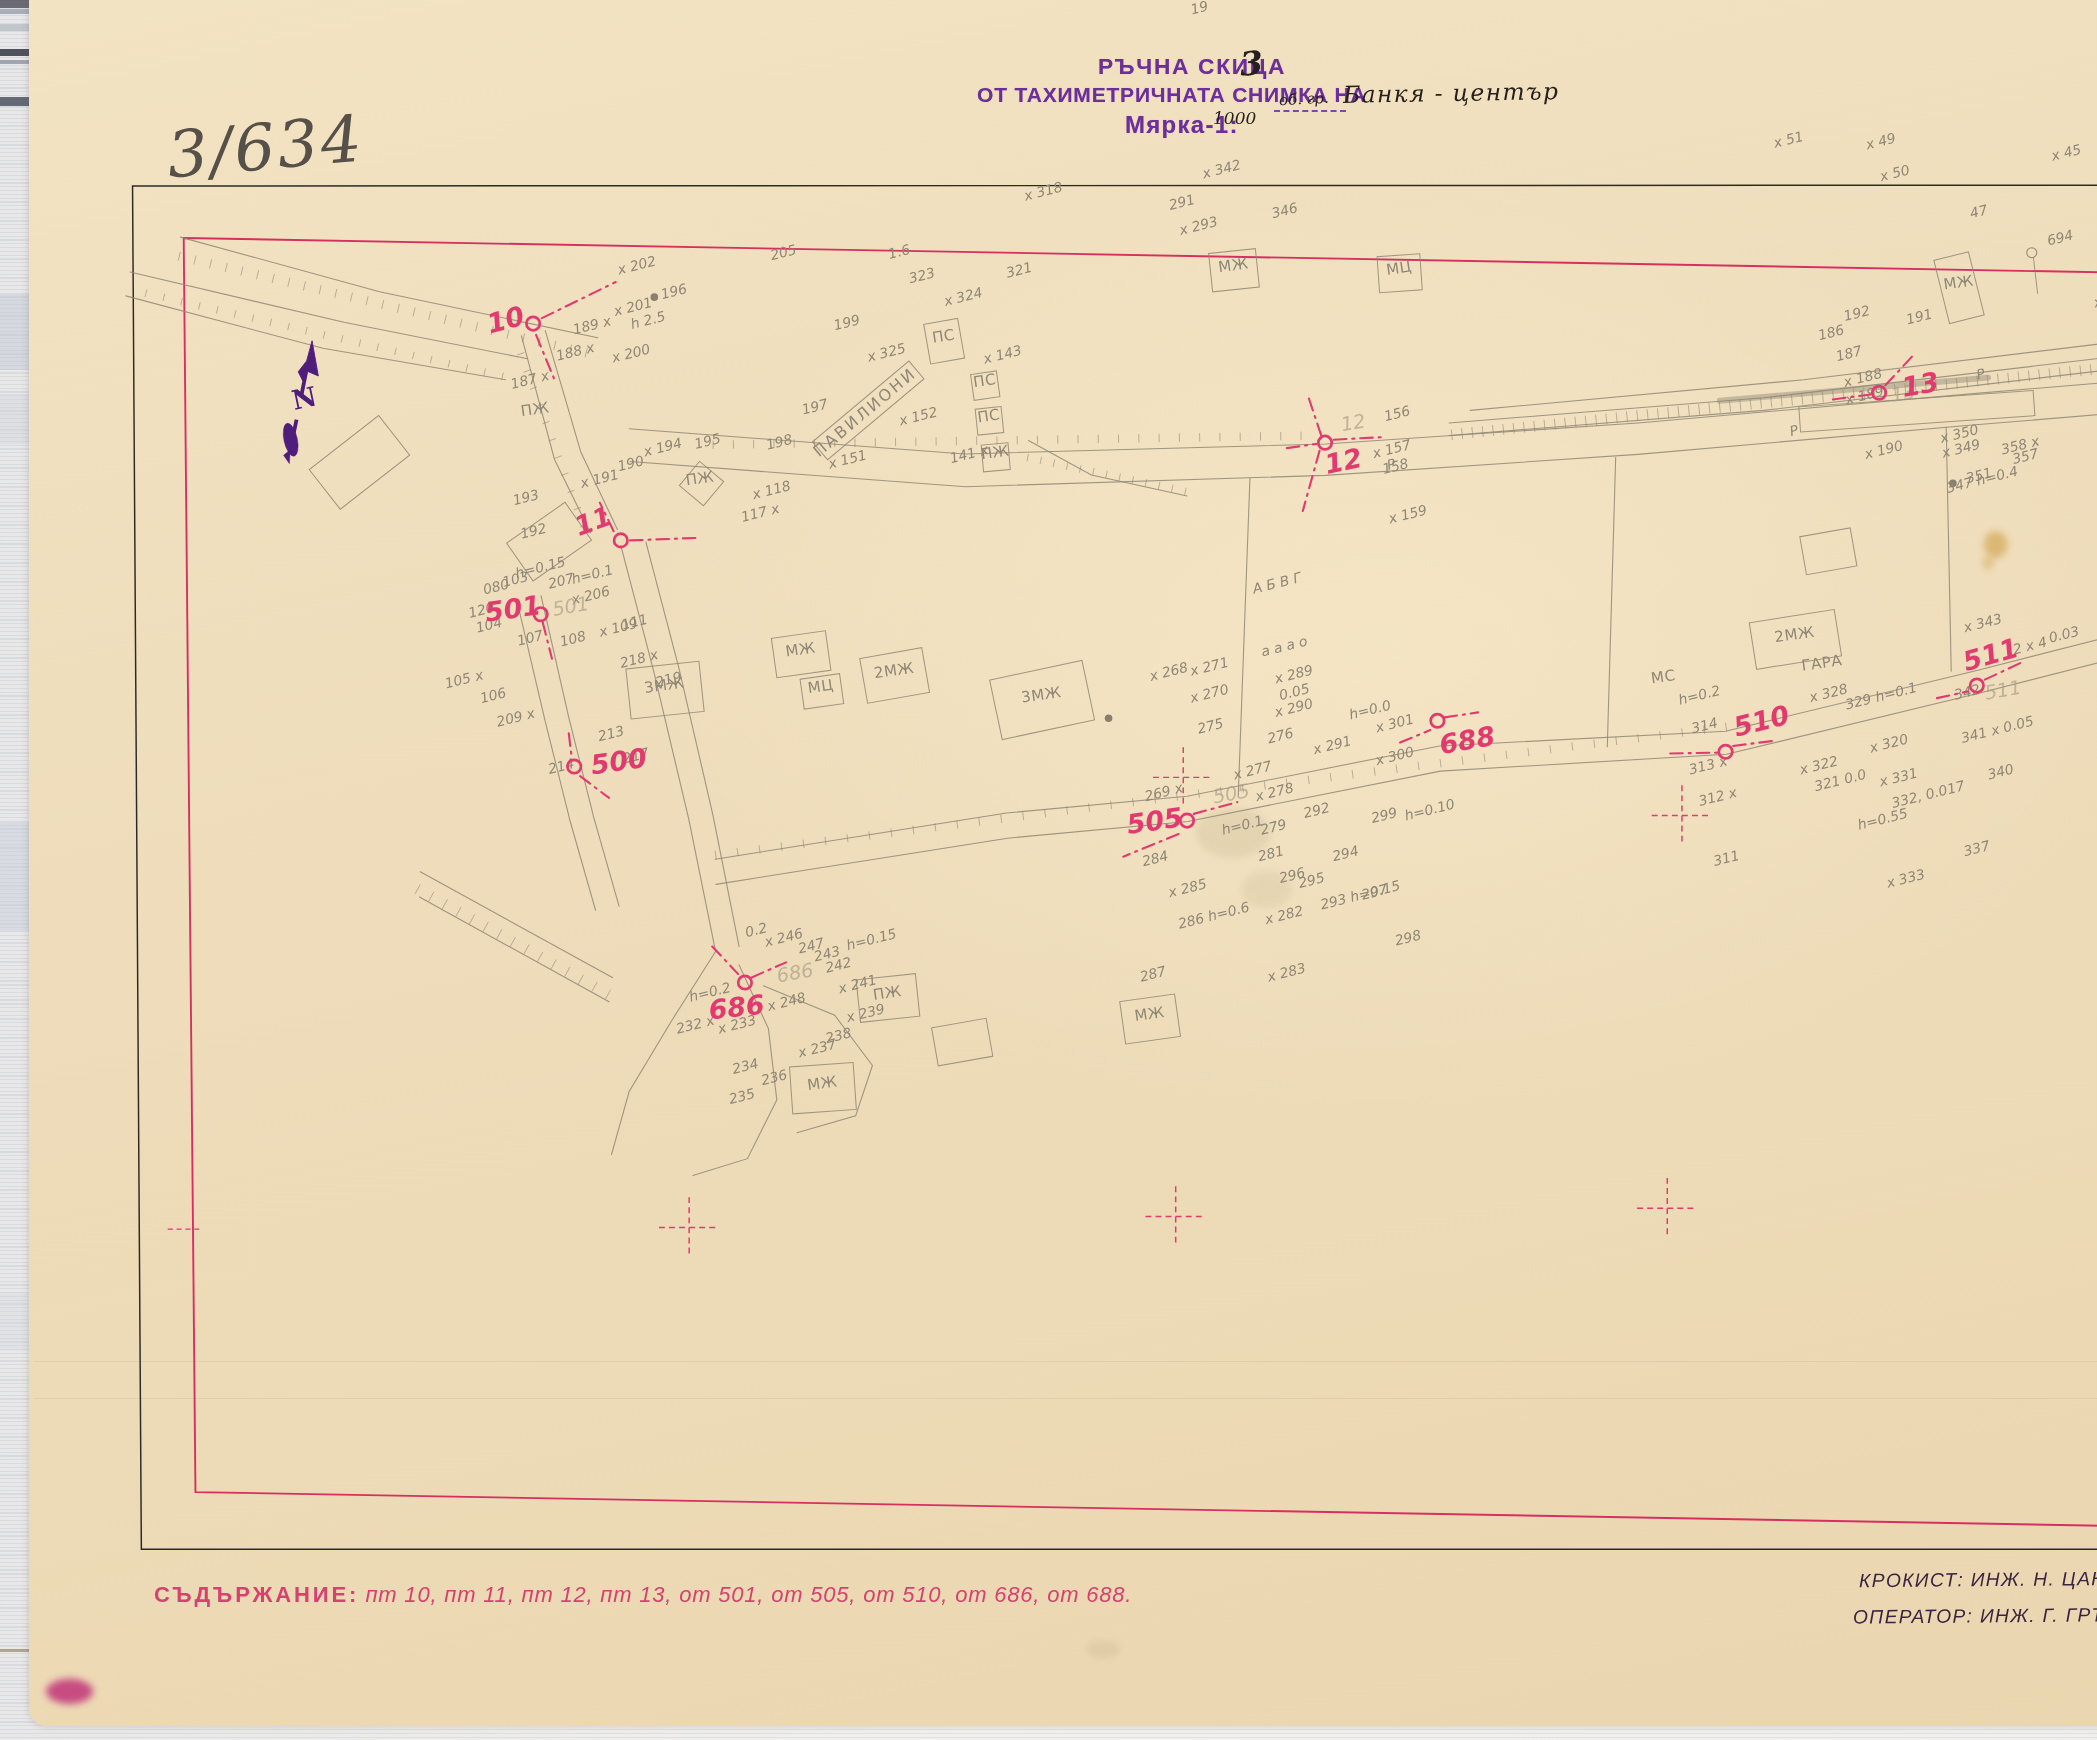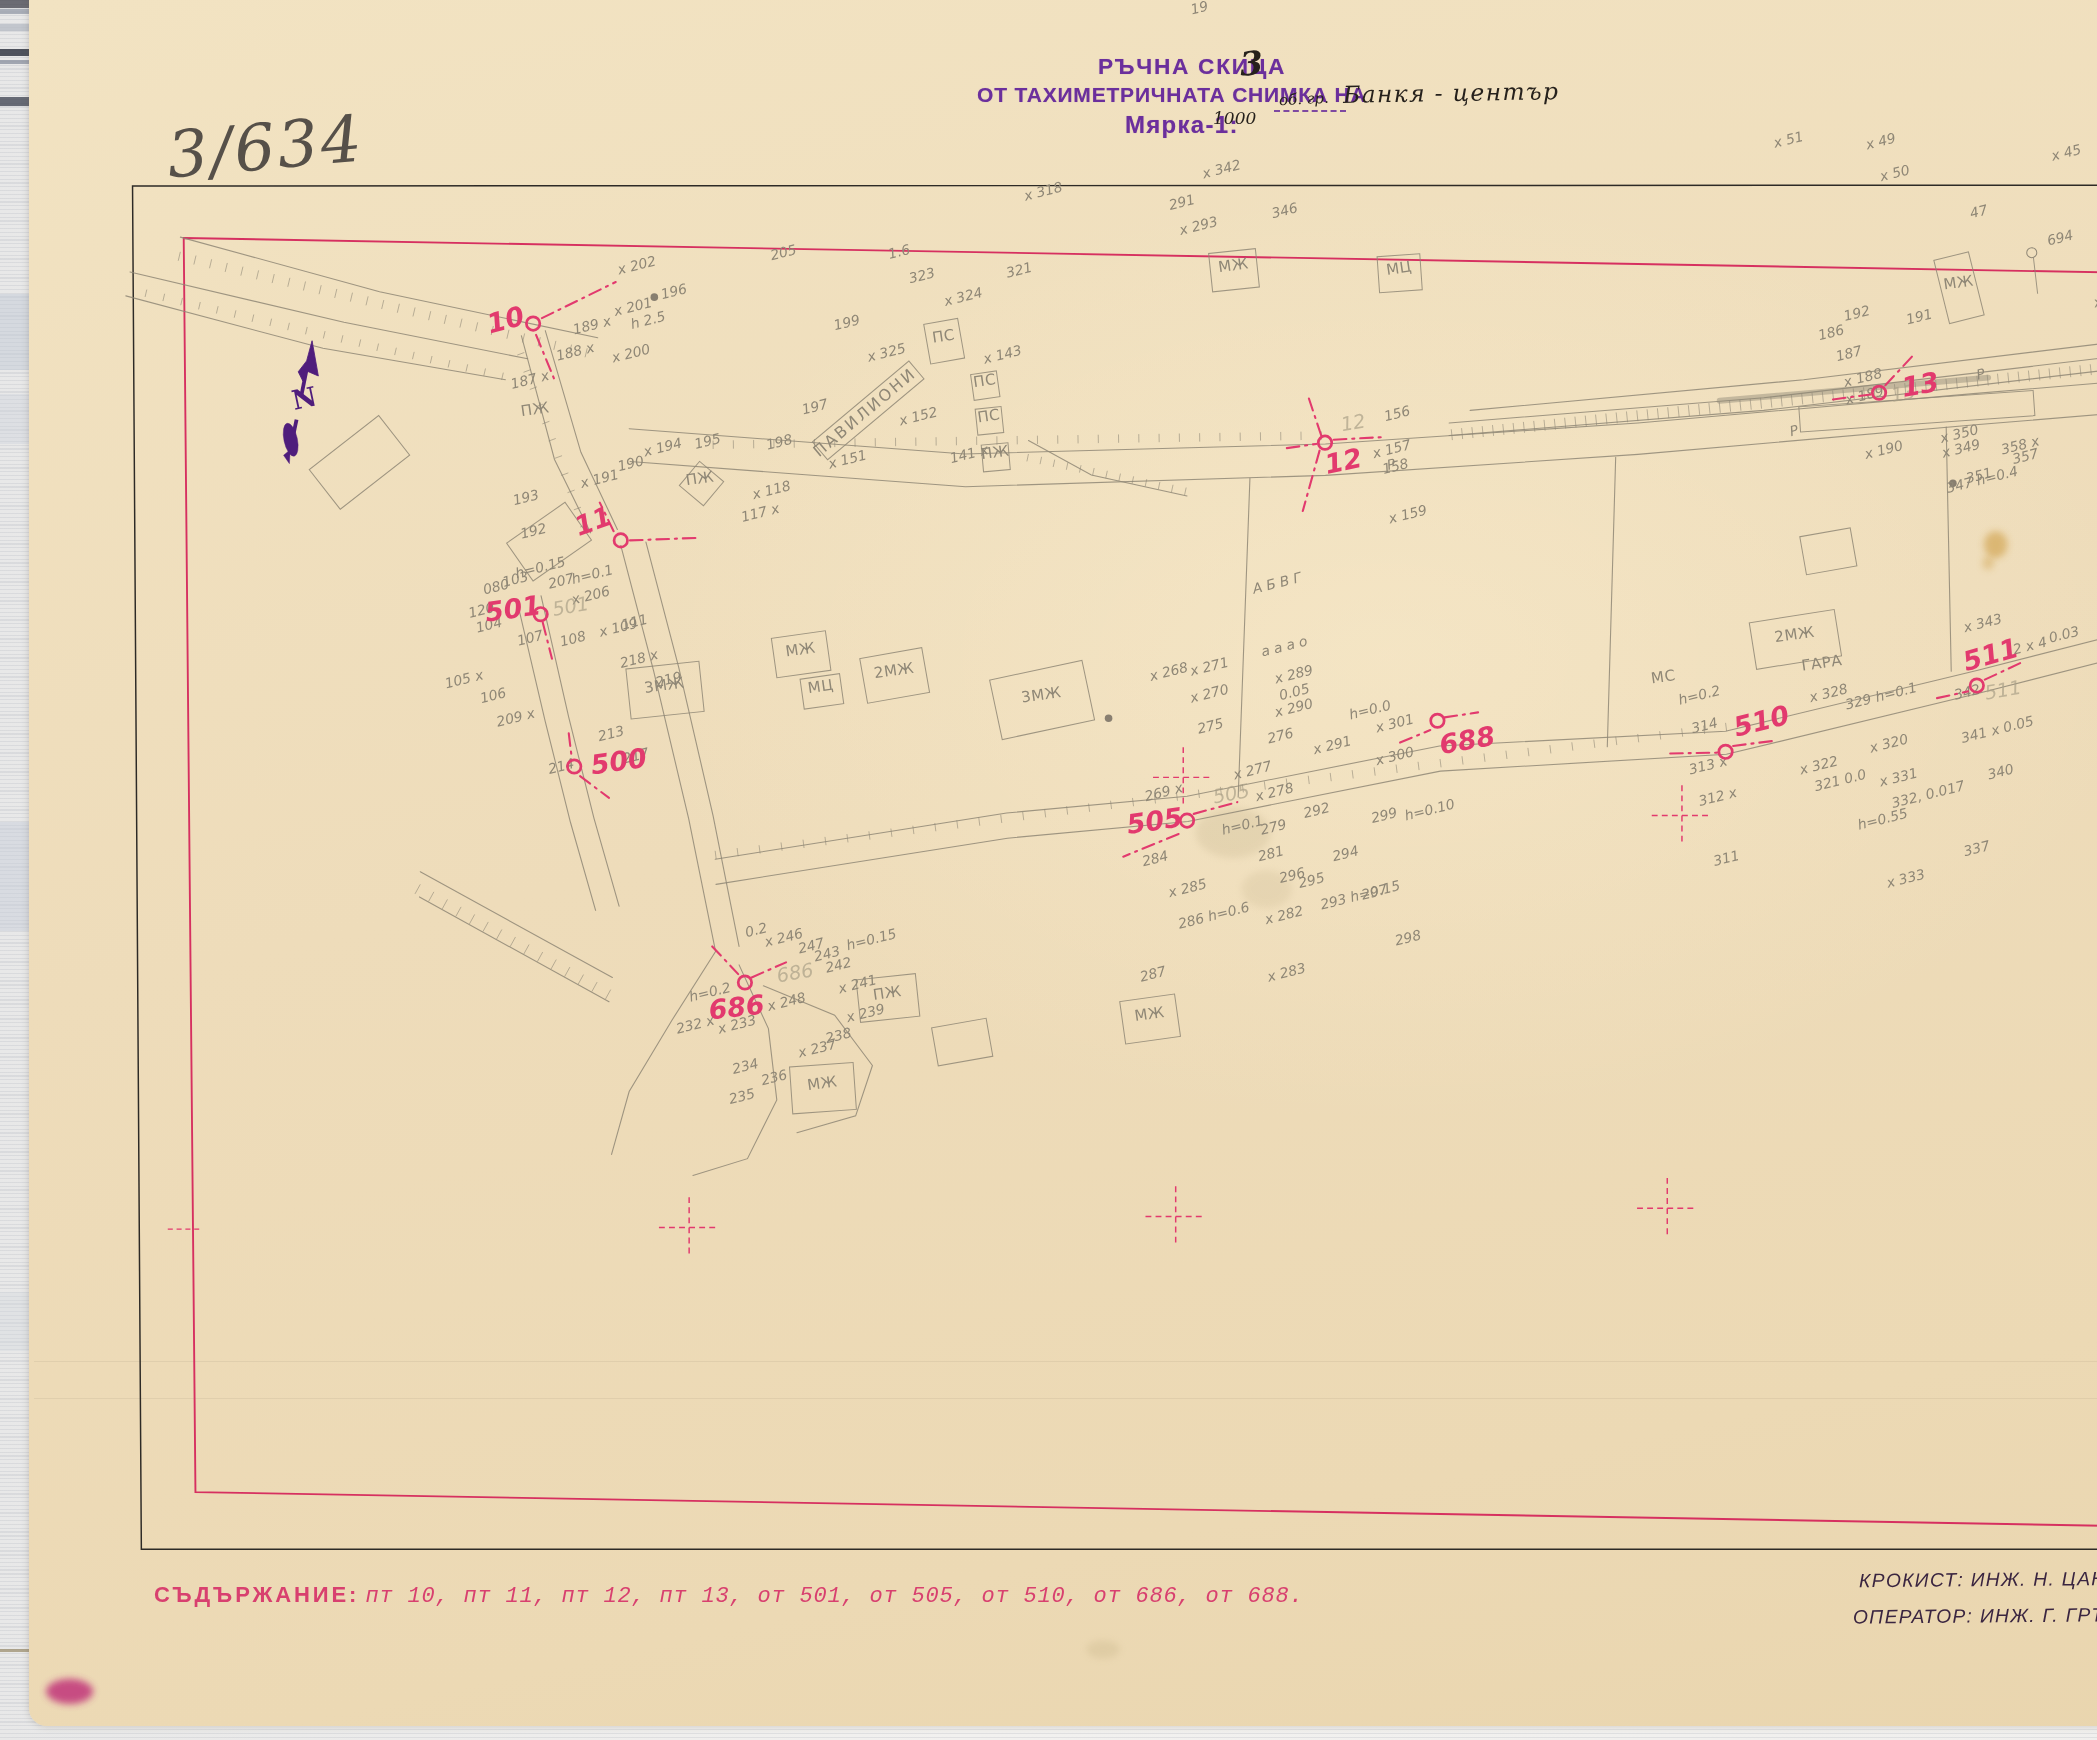--- a/index.html
+++ b/index.html
@@ -33,21 +33,21 @@
   #title2-underline{left:1274px;top:110px;width:72px;height:0;
     border-bottom:2.1px dashed #6b2f9c;opacity:.85;}
   #title3{left:1125px;top:111px;font-size:24px;letter-spacing:1.3px;}
   #title3-num{left:1213px;top:108px;font-size:17px;}
   
   #sheetcode{left:167px;top:110px;font-size:64px;color:#565049;
     font-family:"DejaVu Serif",serif;font-style:italic;transform:rotate(-5deg);letter-spacing:2.5px;}
   
   #contents{left:154px;top:1582px;font-size:22px;color:#d8406f;white-space:nowrap;}
   #contents .lbl{letter-spacing:2.9px;font-weight:bold;}
-  #contents .itm{font-family:Liberation Mono, monospace;font-style:italic;letter-spacing:0.8px;}
+  #contents .itm{font-family:Liberation Sans, sans-serif;font-style:italic;letter-spacing:0.8px;}
   .credit{color:#3a2540;font-style:italic;font-size:19.3px;letter-spacing:1.3px;white-space:nowrap;
     font-family:"Liberation Sans",sans-serif;transform:rotate(-0.5deg);}
   #credit1{left:1859px;top:1569px;}
   #credit2{left:1853px;top:1605px;}
 </style>
 </head>
 <body>
 
 <div id="stage">
 

